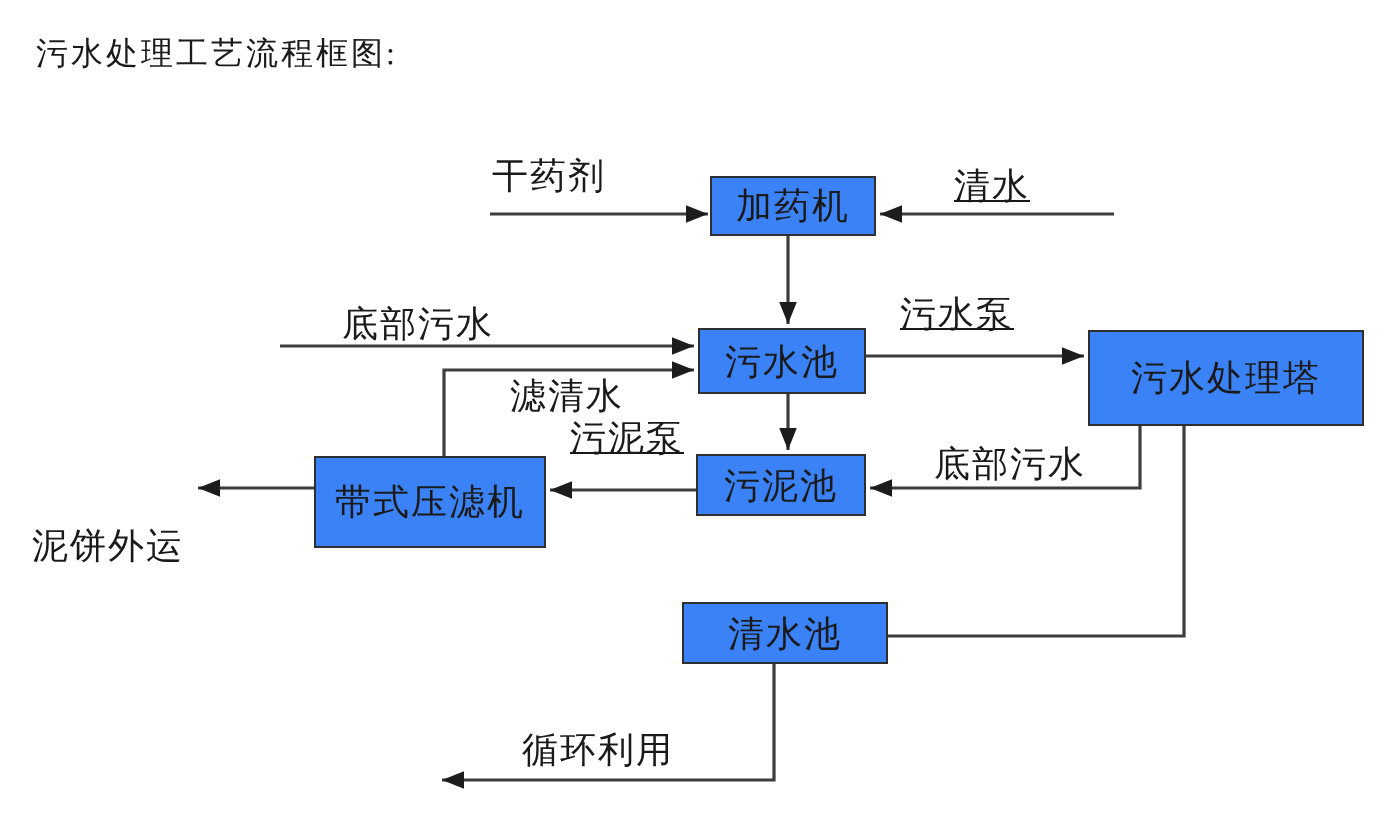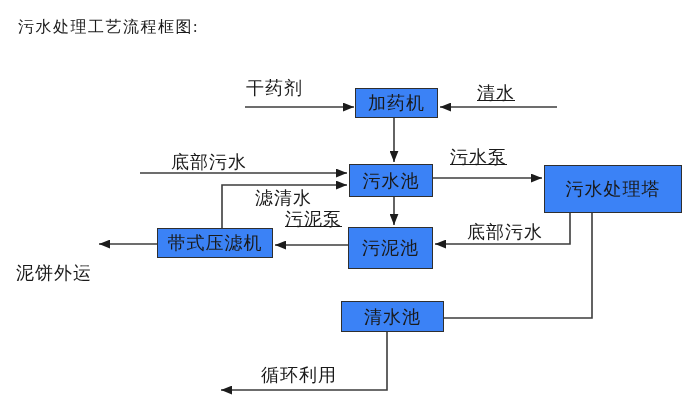--- a/index.html
+++ b/index.html
@@ -16,22 +16,22 @@
     position:absolute;box-sizing:border-box;background:#3b82f6;
     border:1.5px solid #2f2f2f;display:flex;align-items:center;justify-content:center;
     font-size:18px;white-space:nowrap;letter-spacing:1px;
   }
   .edge-label{
     position:absolute;font-size:18px;white-space:nowrap;letter-spacing:1px;line-height:22px;
   }
   
   .n-dosing        {left:355px;top:88px; width:83px; height:30px;}
   .n-sewage-pool   {left:349px;top:164px;width:84px; height:33px;text-align:right;}
-  .n-sludge-pool   {left:348px;top:227px;width:85px; height:42px;}
-  .n-belt-press    {left:157px;top:228px;width:116px;height:30px;}
+  .n-sludge-pool   {left:348px;top:227px;width:85px; height:31px;}
+  .n-belt-press    {left:157px;top:228px;width:116px;height:46px;}
   .n-tower         {left:544px;top:165px;width:138px;height:48px;}
   .n-clear-pool    {left:341px;top:301px;width:103px; height:31px;}
   
   .l-dry-agent   {left:246px;top:77px;}
   .l-clean-water {left:477px;top:82px;text-decoration:underline;}
   .l-sand-wash   {left:171px;top:151px;}
   .l-filtered    {left:255px;top:187px;text-align:center;}
   .l-sewage-pump {left:450px;top:146px;text-decoration:underline;}
   .l-sludge-pump {left:285px;top:208px;text-decoration:underline;}
   .l-bottom      {left:467px;top:221px;}

